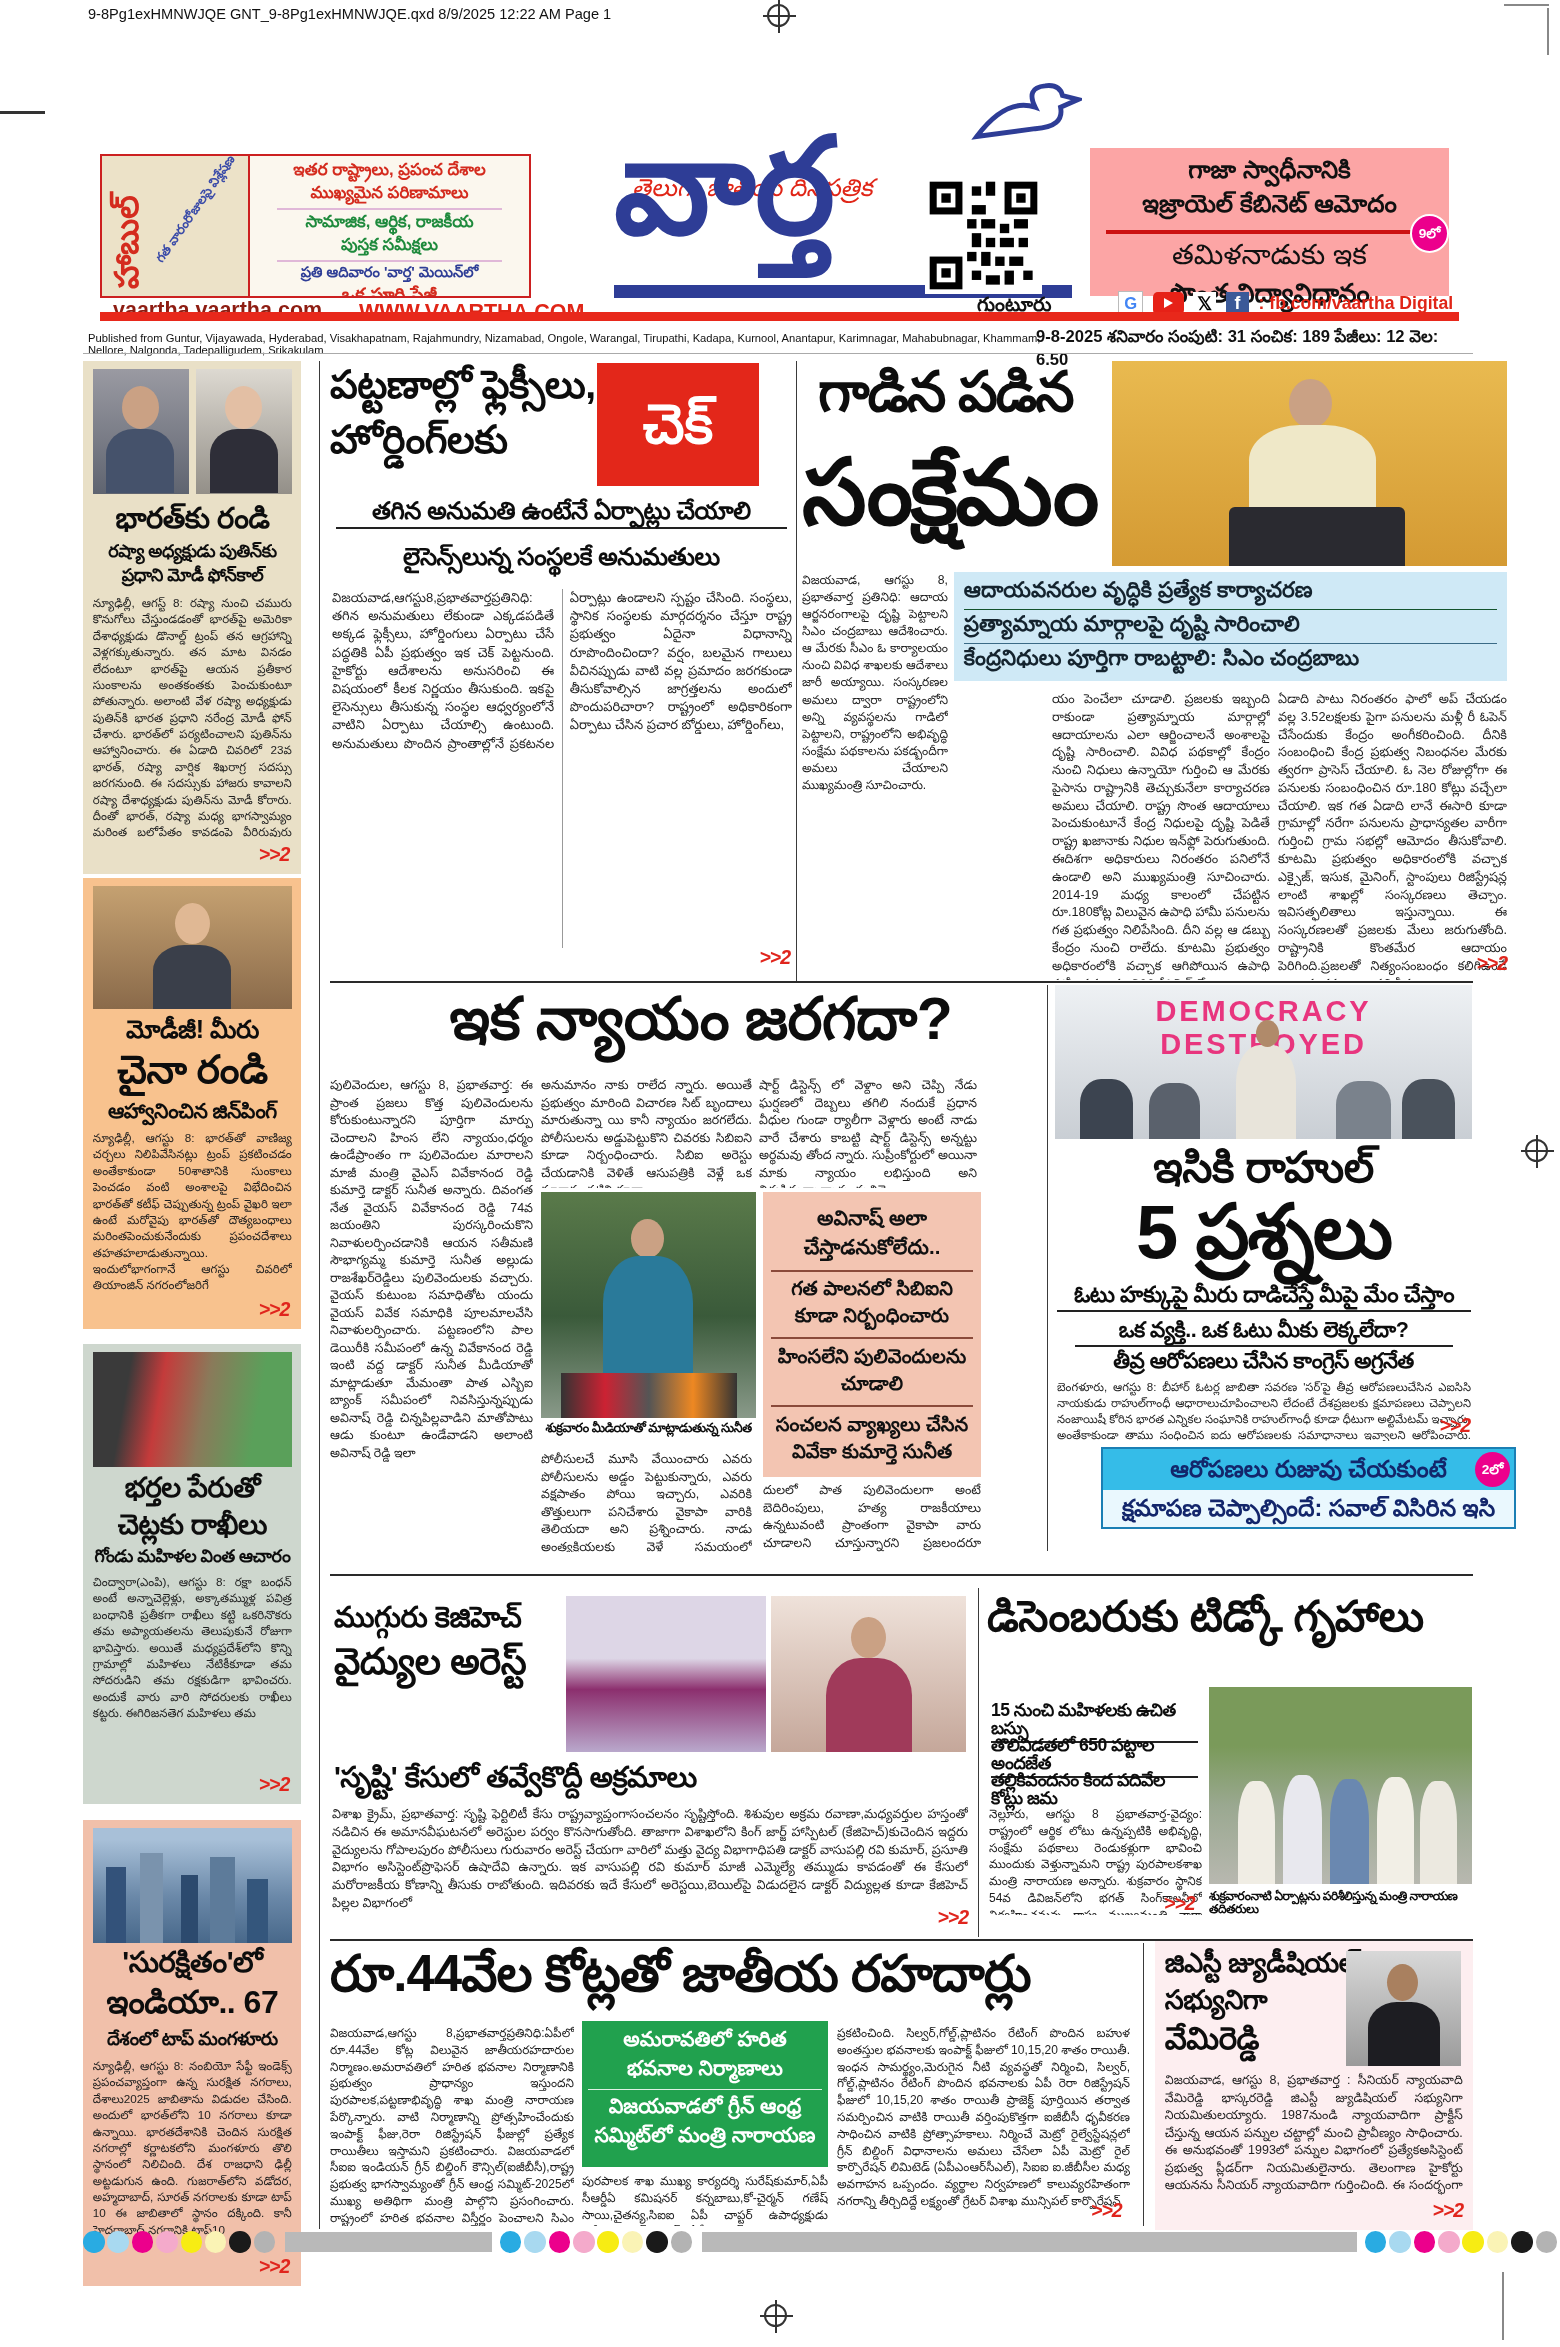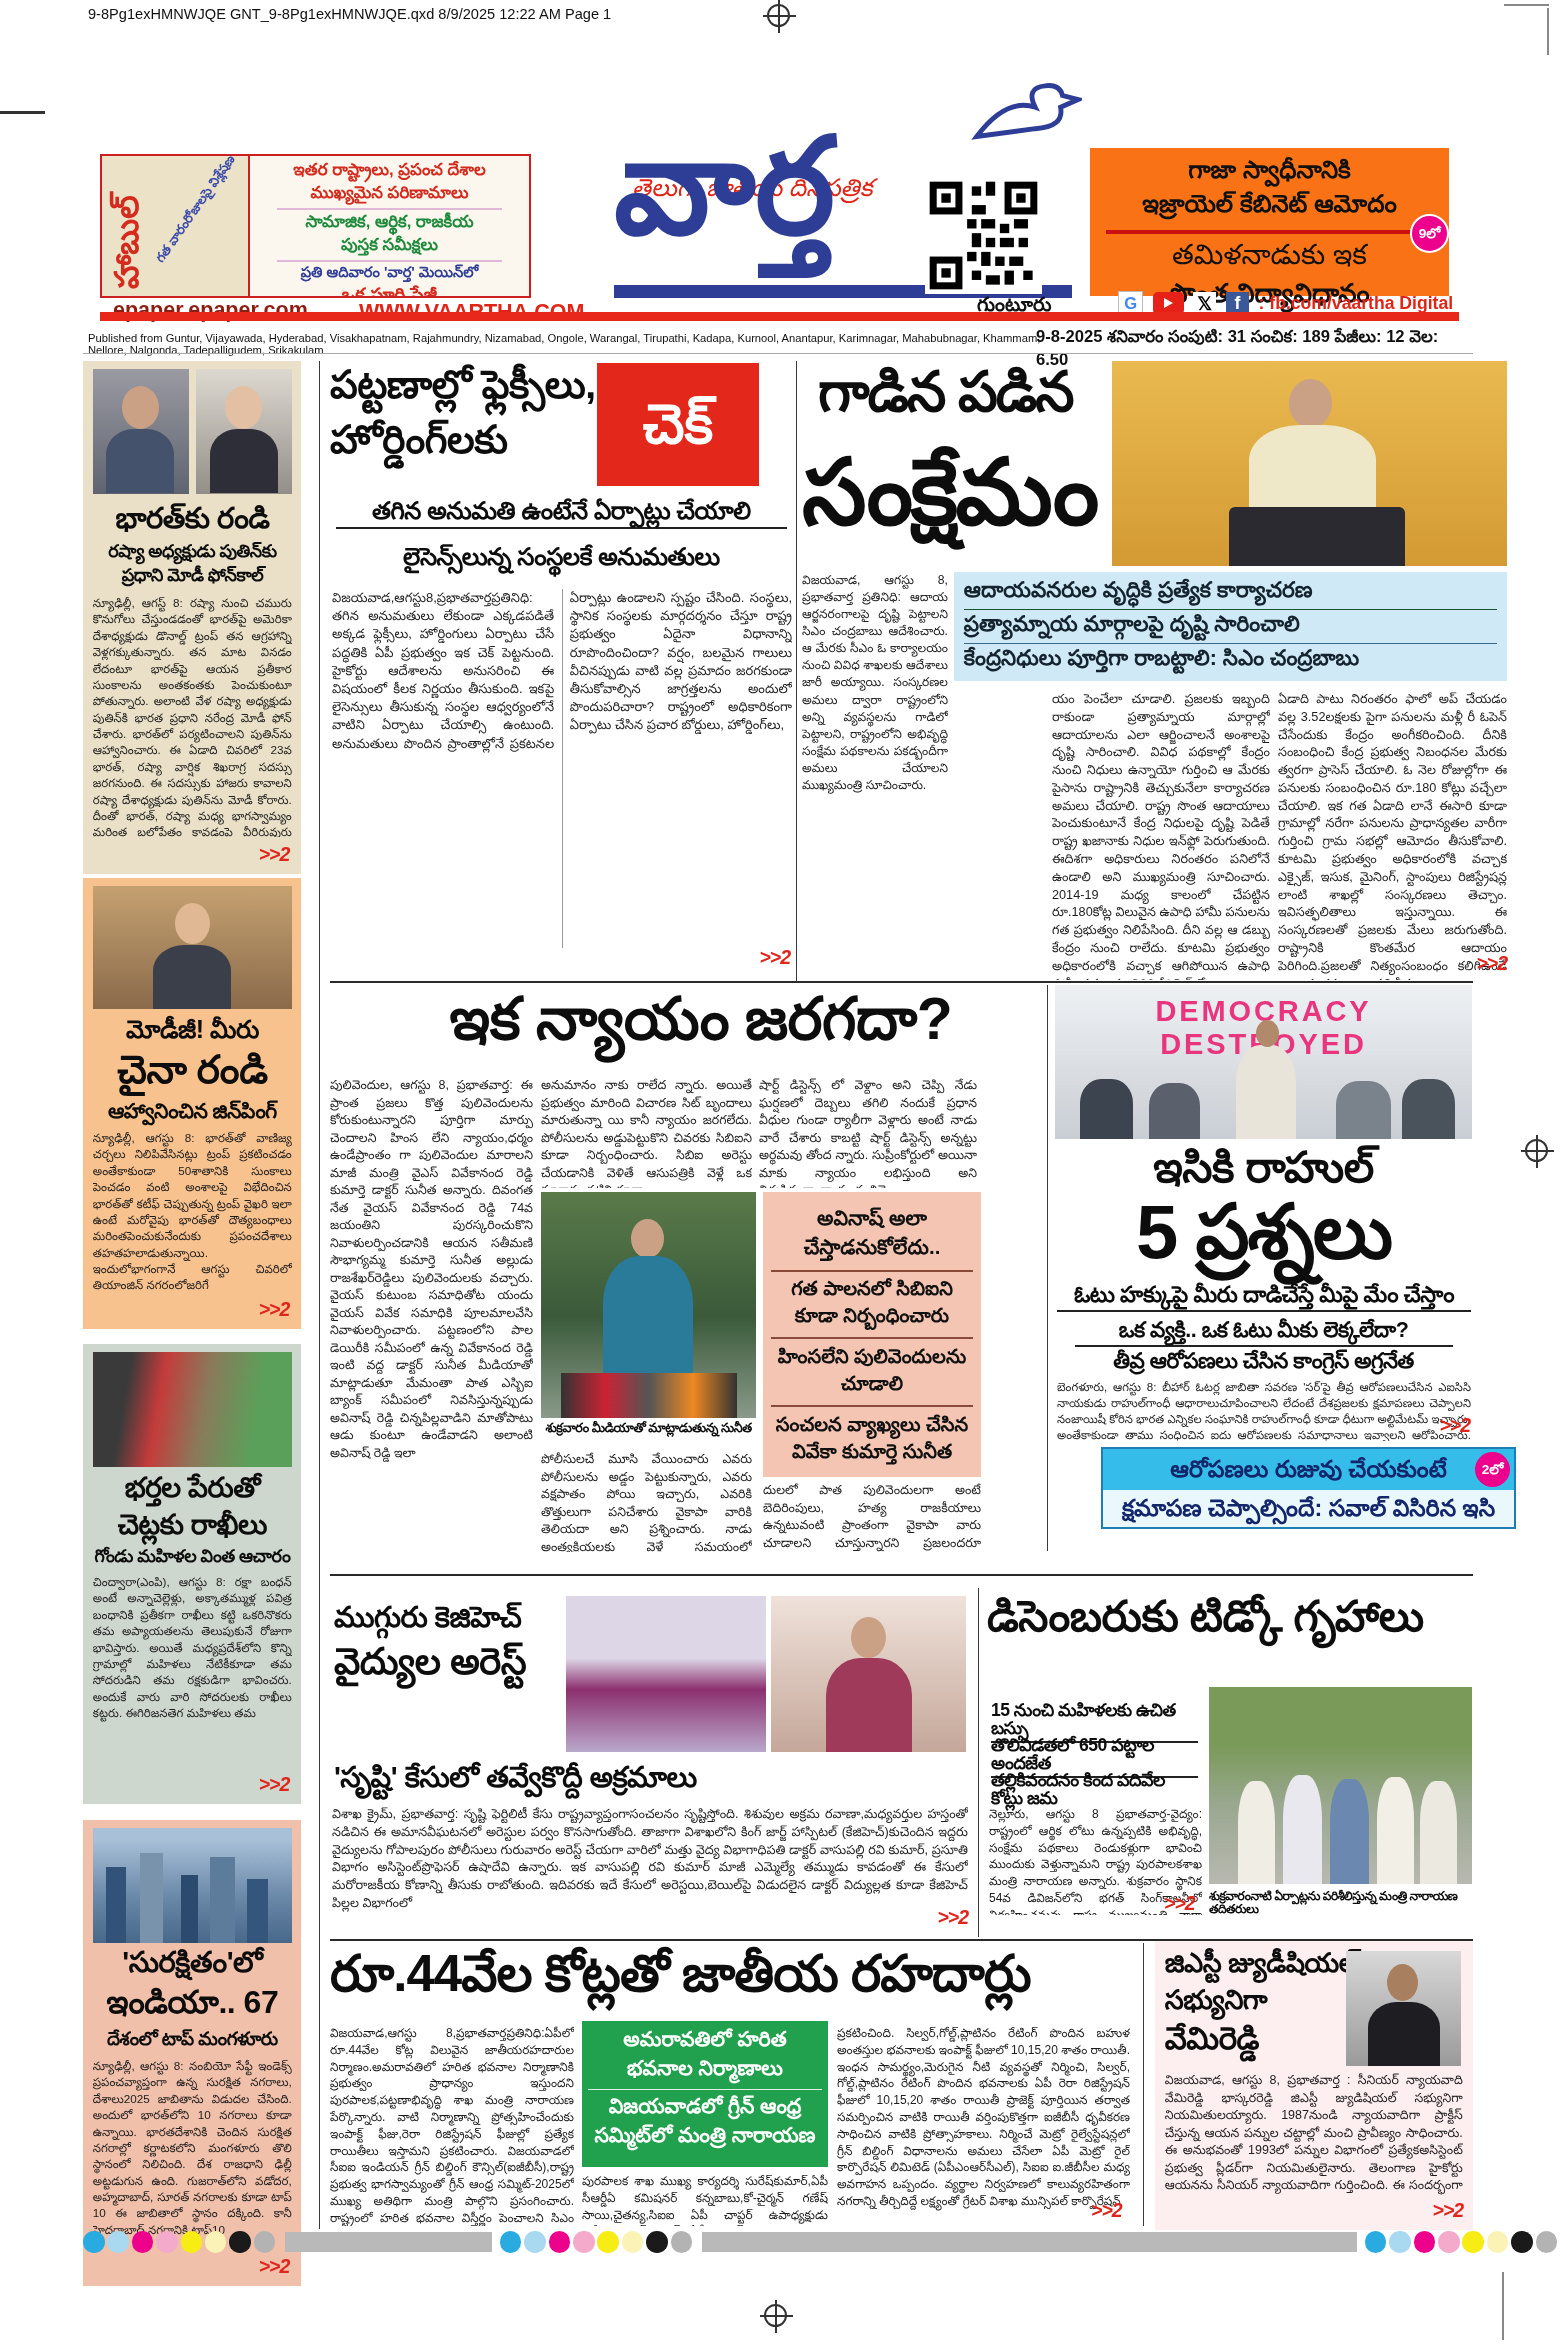--- a/index.html
+++ b/index.html
@@ -47,21 +47,21 @@
       <div style="font-size:16.6px;font-weight:bold;color:#d42b1e;">ఇతర రాష్ట్రాలు, ప్రపంచ దేశాల</div>
       <div style="font-size:16.6px;font-weight:bold;color:#d42b1e;">ముఖ్యమైన పరిణామాలు</div>
       <div style="height:2px;background:#e0b8d8;margin:2px 23.4px;"></div>
       <div style="font-size:16.6px;font-weight:bold;color:#1e8a3c;">సామాజిక, ఆర్థిక, రాజకీయ</div>
       <div style="font-size:16.6px;font-weight:bold;color:#1e8a3c;">పుస్తక సమీక్షలు</div>
       <div style="height:2px;background:#e0b8d8;margin:2px 23.4px;"></div>
       <div style="font-size:14.6px;font-weight:bold;color:#2e3d96;">ప్రతి ఆదివారం 'వార్త' మెయిన్‌లో</div>
       <div style="font-size:18.5px;font-weight:bold;color:#d42b1e;">ఒక పూర్తి పేజీ</div>
     </div>
   </div>
-  <div class="abs" style="left:113px;top:298px;font-size:21.5px;font-weight:bold;color:#8e1d12;">epaper.epaper.com</div>
+  <div class="abs" style="left:113px;top:298px;font-size:21.5px;font-weight:bold;color:#8e1d12;">vaartha.vaartha.com</div>
   <div class="abs" style="left:359px;top:300px;font-size:21.5px;font-weight:bold;color:#e02517;">WWW.VAARTHA.COM</div>
 
   <div class="abs" style="left:632px;top:174px;font-size:24.4px;font-weight:normal;font-style:italic;color:#e02517;">తెలుగు జాతీయ దినపత్రిక</div>
   <div class="abs hl" style="left:614px;top:117px;width:458px;height:168px;font-size:135px;color:#2e3d96;overflow:hidden;">వార్త</div>
   <svg class="abs" style="left:967px;top:78px;" width="115" height="78" viewBox="0 0 118 80">
     <path d="M10 60 Q40 20 70 30 Q60 10 80 8 Q95 6 98 18 L114 22 L96 30 Q100 50 70 52 Q40 56 10 60 Z" fill="#ffffff" stroke="#2e3d96" stroke-width="5"></path>
   </svg>
   <div class="abs" style="left:614px;top:285px;width:458px;height:12.7px;background:#2e3d96;"></div>
 
   <svg class="abs" style="left:925px;top:177px;" width="117" height="117" viewBox="0 0 25 25">
@@ -89,21 +89,21 @@
       <rect x="9" y="16" width="2" height="2" fill="#000"></rect>
     <rect x="12" y="16" width="2" height="3" fill="#000"></rect>
       <rect x="15" y="17" width="2" height="2" fill="#000"></rect>
       <rect x="18" y="17" width="3" height="2" fill="#000"></rect>
     <rect x="10" y="20" width="2" height="2" fill="#000"></rect>
       <rect x="13" y="21" width="3" height="2" fill="#000"></rect>
       <rect x="17" y="20" width="2" height="3" fill="#000"></rect>
     <rect x="21" y="20" width="2" height="2" fill="#000"></rect>
   </svg>
 
-  <div class="abs" style="left:1090px;top:148px;width:359px;height:148px;background:#f97316;text-align:center;padding:7.8px 5.9px;box-sizing:border-box;">
+  <div class="abs" style="left:1090px;top:148px;width:359px;height:148px;background:#fca5a5;text-align:center;padding:7.8px 5.9px;box-sizing:border-box;">
     <div style="font-size:24.4px;font-weight:bold;color:#111;">గాజా స్వాధీనానికి</div>
     <div style="font-size:24.4px;font-weight:bold;color:#111;">ఇజ్రాయెల్ కేబినెట్ ఆమోదం</div>
     <div style="position:relative;height:3.9px;background:#cc1111;margin:5.9px 3.9px 5.9px 9.8px;">
       <div style="position:absolute;right:-9.8px;top:-15.6px;width:35px;height:35px;border-radius:50%;background:#ec008c;color:#fff;font-size:13.7px;font-weight:bold;line-height:35px;text-align:center;border:2px solid #fff;">9లో</div>
     </div>
     <div style="font-size:28px;font-weight:normal;color:#111;">తమిళనాడుకు ఇక</div>
     <div style="font-size:26px;font-weight:bold;color:#111;">సొంత విద్యావిధానం</div>
   </div>
 
   <div class="abs" style="left:977px;top:293px;font-size:19.5px;font-weight:bold;color:#111;">గుంటూరు</div>

